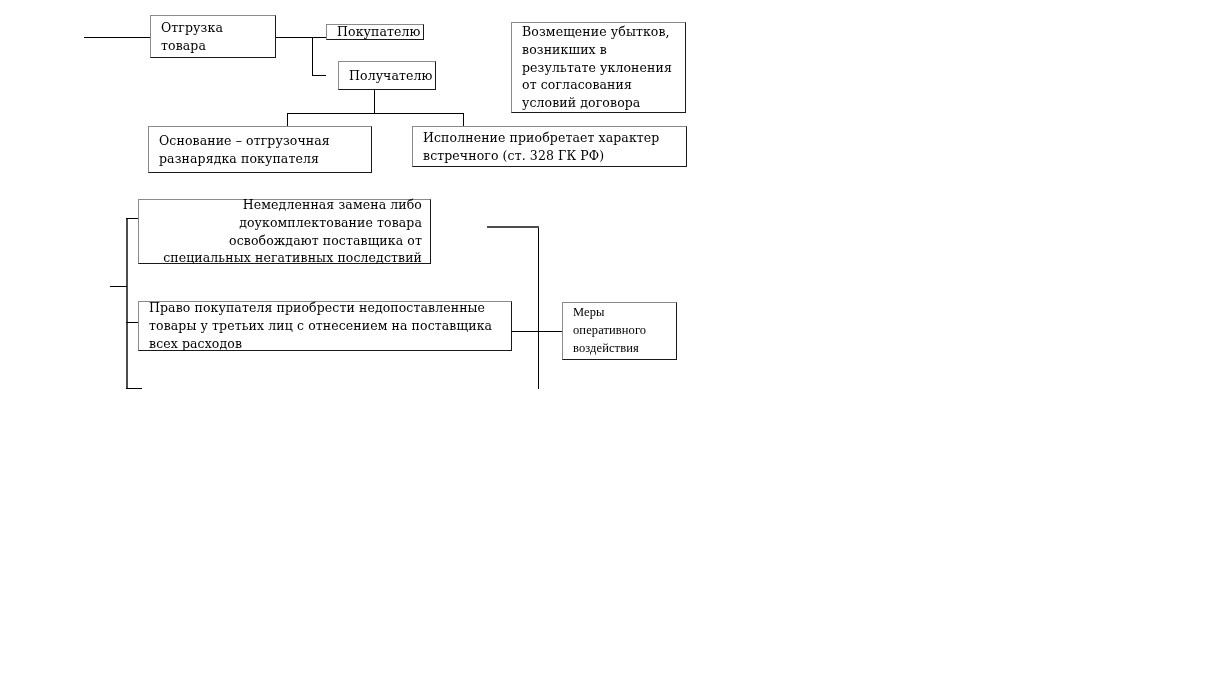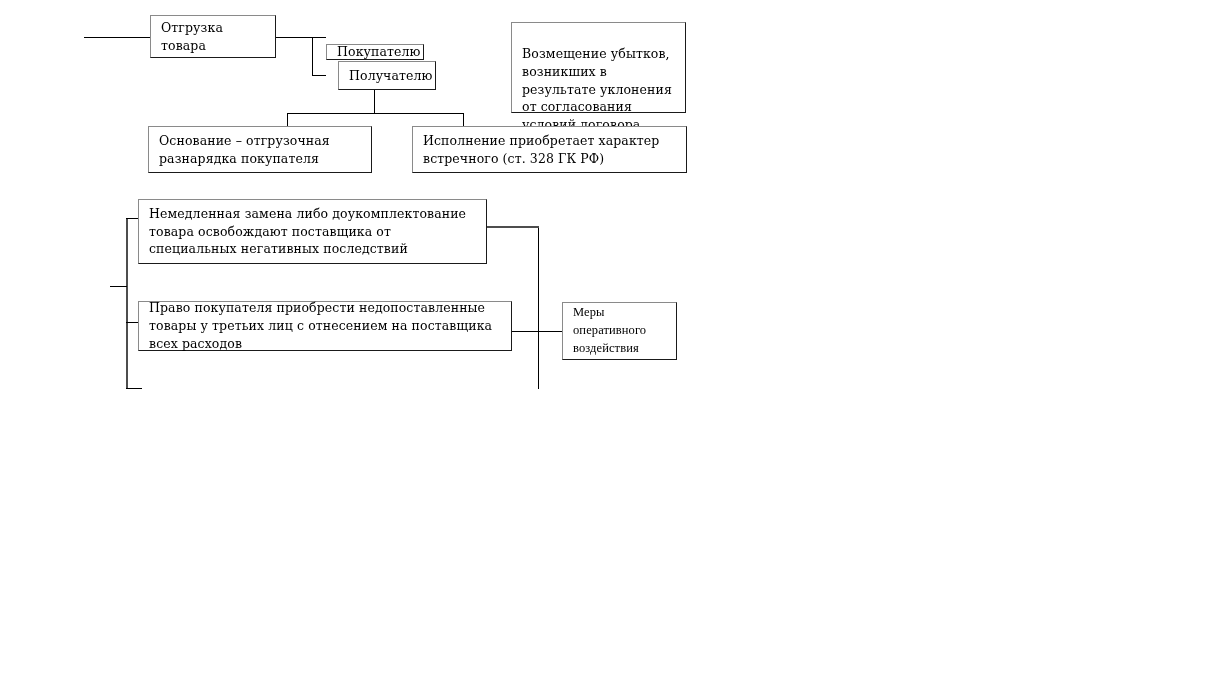--- a/index.html
+++ b/index.html
@@ -82,41 +82,41 @@
   <div class="ln v" style="left:538px; top:226px; height:163px;"></div>
 
   <div class="ln h gray" style="left:487px; top:226px; width:52px; height:2px;"></div>
 
   <div class="ln h" style="left:512px; top:331px; width:50px;"></div>
 
   <div class="node center-v" style="left:150px; top:15px; width:126px; height:43px;">
     <span>Отгрузка товара</span>
   </div>
 
-  <div class="node center-v" style="left:326px; top:24px; width:98px; height:16px;margin-top:20px;">
+  <div class="node center-v" style="left:326px; top:24px; width:98px; height:16px;">
     <span>Покупателю</span>
   </div>
 
   <div class="node center-v" style="left:326px; top:61px; width:98px; height:29px;margin-left:12px;">
     <span>Получателю</span>
   </div>
 
-  <div class="node" style="left:511px; top:22px; width:175px; height:91px; padding-top:22px;">
+  <div class="node" style="left:511px; top:22px; width:175px; height:91px; padding-top:0;">
     <span>Возмещение убытков, возникших в результате уклонения от согласования условий договора</span>
   </div>
 
   <div class="node center-v" style="left:148px; top:126px; width:224px; height:47px;">
     <span>Основание – отгрузочная разнарядка покупателя</span>
   </div>
 
-  <div class="node center-v" style="left:412px; top:126px; width:275px; height:47px;">
+  <div class="node center-v" style="left:412px; top:126px; width:275px; height:41px;">
     <span>Исполнение приобретает характер встречного (ст. 328 ГК РФ)</span>
   </div>
 
-  <div class="node center-v" style="left:138px; top:199px; width:349px; height:65px;">
+  <div class="node center-v" style="left:138px; top:199px; width:293px; height:65px;text-align:right;">
     <span>Немедленная замена либо доукомплектование товара освобождают поставщика от специальных негативных последствий</span>
   </div>
 
   <div class="node center-v" style="left:138px; top:301px; width:374px; height:50px;">
     <span>Право покупателя приобрести недопоставленные товары у третьих лиц с отнесением на поставщика всех расходов</span>
   </div>
 
   <div class="node center-v" style="left:562px; top:302px; width:115px; height:58px;font-family:Liberation Serif, serif;">
     <span>Меры оперативного воздействия</span>
   </div>

